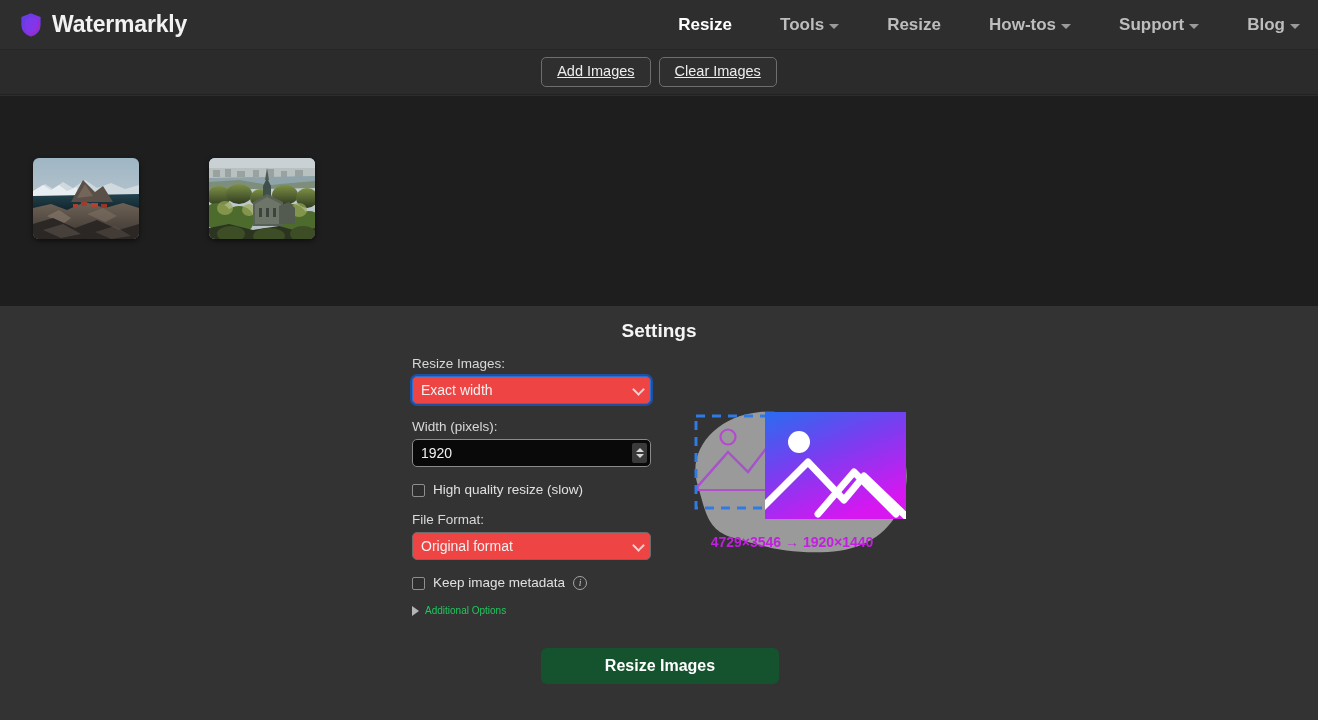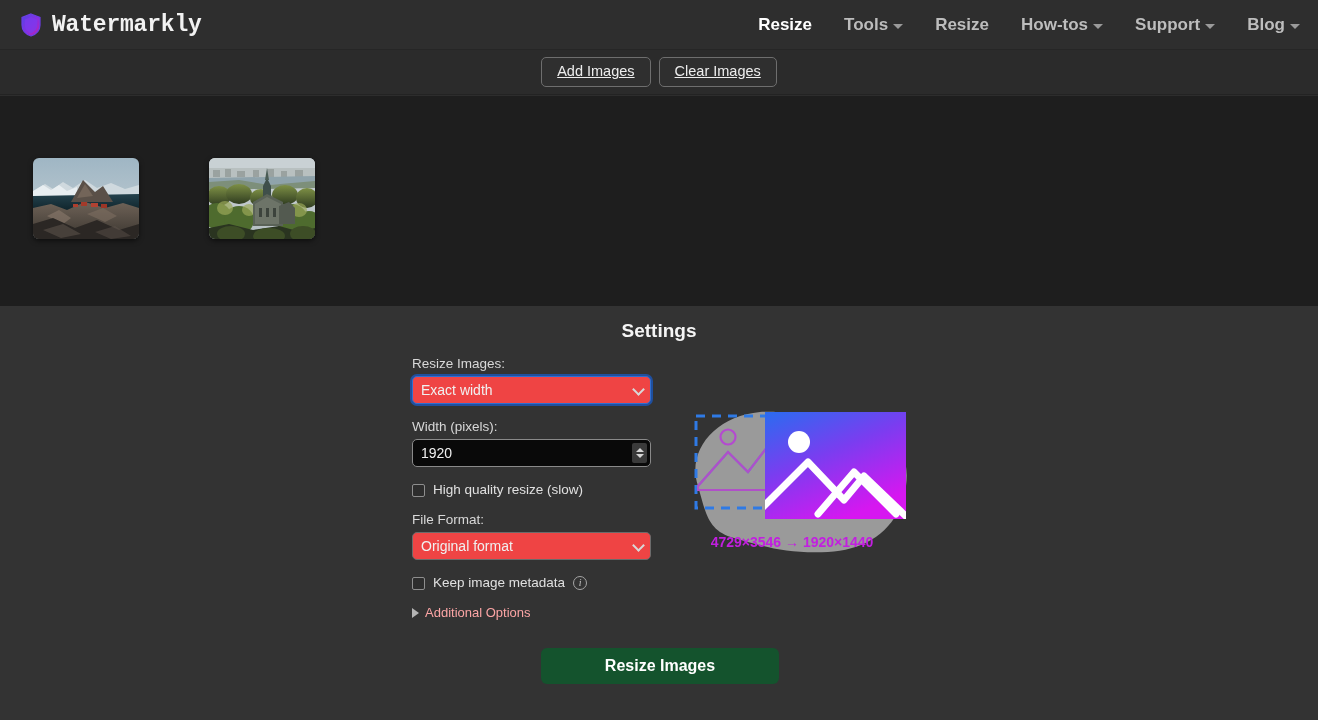--- a/index.html
+++ b/index.html
@@ -11,27 +11,27 @@
   }
 
   
   .header {
     position: absolute; top: 0; left: 0;
     width: 1318px; height: 50px;
     background: #2e2e2e;
     display: flex; align-items: center;
     border-bottom: 1px solid #262626;
   }
-  .brand { display: flex; align-items: center; margin-left: 20px; font-family: Liberation Mono, monospace; }
+  .brand { display: flex; align-items: center; margin-left: 20px; }
   .brand-icon { width: 22px; height: 24px; display: block; }
   .brand-name {
     color: #f2f2f2; font-size: 23px; font-weight: bold;
     margin-left: 10px; letter-spacing: -0.2px;
   }
-  .nav { margin-left: auto; display: flex; align-items: center; padding-right: 18px; }
+  .nav { margin-left: auto; display: flex; align-items: center; padding-right: 18px; gap: 16px; }
   .nav-item {
     display: flex; align-items: center; gap: 5px;
     color: #bdbdbd; font-size: 17px; font-weight: bold;
     margin-left: 32px; cursor: pointer; white-space: nowrap;
   }
   .nav-item.active { color: #ffffff; }
   .chev {
     width: 0; height: 0; margin-top: 3px;
     border-left: 5px solid transparent;
     border-right: 5px solid transparent;
@@ -179,21 +179,21 @@
   .addl-row {
     display: flex; align-items: center; gap: 6px;
     cursor: pointer;
   }
   .tri {
     width: 0; height: 0;
     border-top: 5px solid transparent;
     border-bottom: 5px solid transparent;
     border-left: 7px solid #b5b5b5;
   }
-  .addl-label { color: #fca5a5; font-size: 13px; }
+  .addl-label { color: #22c55e; font-size: 10px; }
 
   .resize-btn {
     position: absolute; left: 541px; top: 342px;
     width: 238px; height: 36px;
     background: #14532d;
     border: none; border-radius: 6px;
     color: #ffffff; font-size: 16px; font-weight: bold;
     font-family: "Liberation Sans", sans-serif;
     cursor: pointer;
   }

